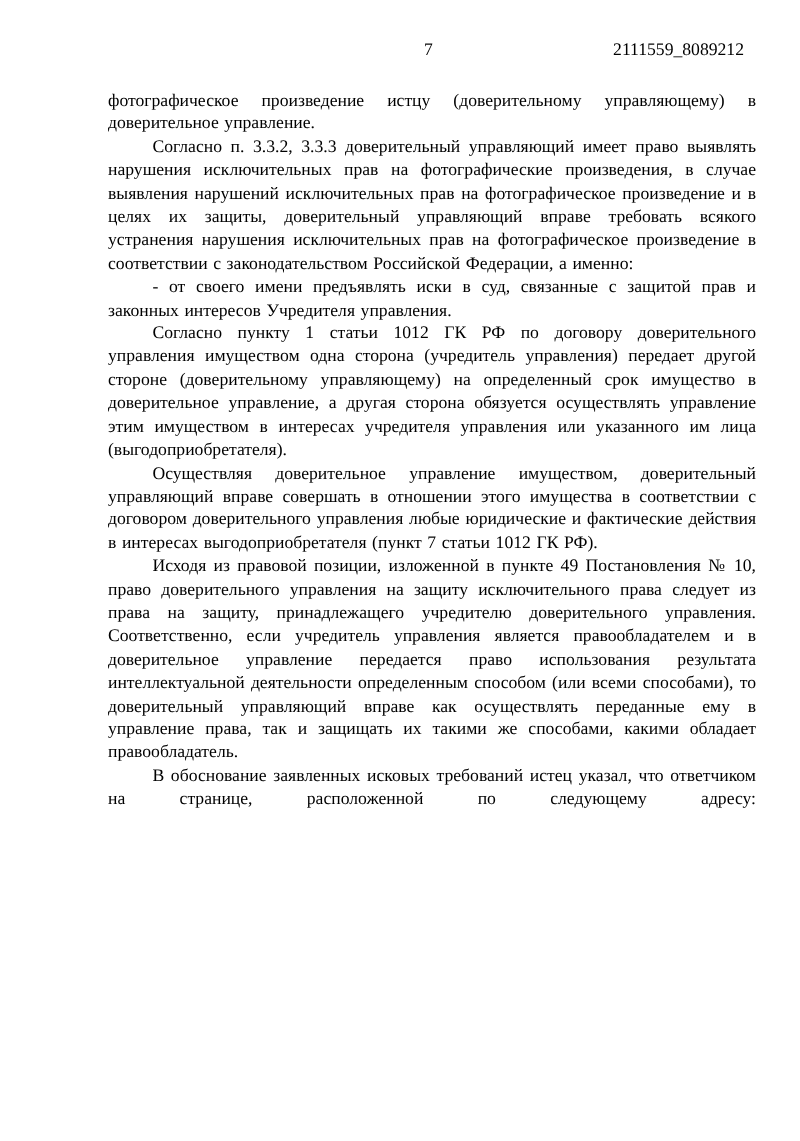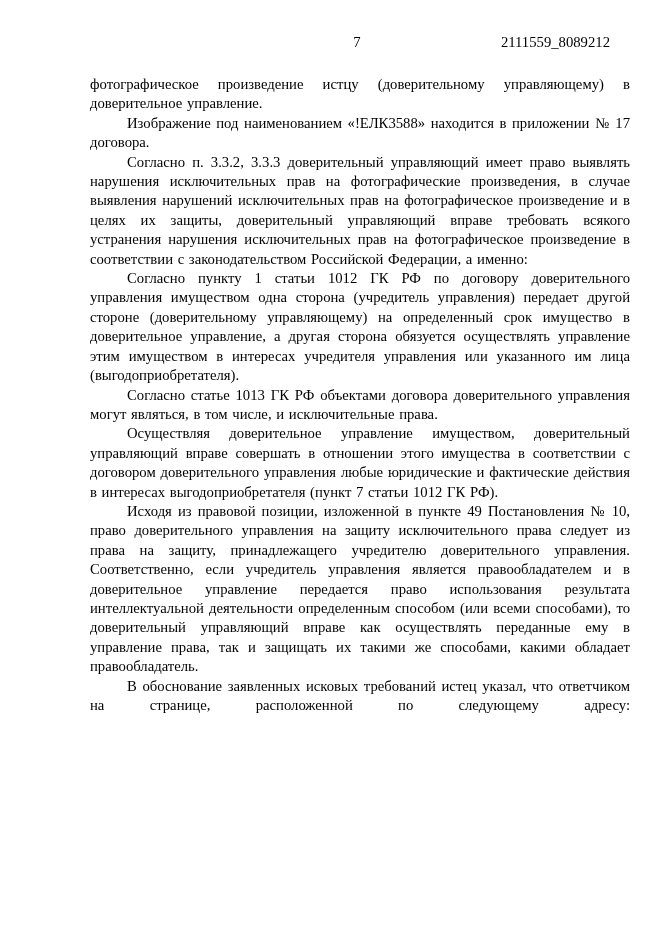--- a/index.html
+++ b/index.html
@@ -26,21 +26,21 @@
     line-height: 19px;
   }
   .page-number {
     position: absolute;
     left: 0;
     right: 0;
     text-align: center;
   }
   .case-number {
     position: absolute;
-    right: 14px;
+    right: 4px;
     top: 0;
     white-space: nowrap;
   }
   .doc-body {
     position: absolute;
     top: 75px;
     left: 90px;
     right: 37px;
   }
   .doc-body p.para {
@@ -62,21 +62,20 @@
 </head>
 <body>
 
 <div class="page">
   <div class="page-header">
     <span class="page-number">7</span>
     <span class="case-number">2111559_8089212</span>
   </div>
   <div class="doc-body" id="doc-body">
       <p class="para no-indent">фотографическое произведение истцу (доверительному управляющему) в доверительное управление.</p>
-      <p class="para">Изображение под наименованием «!ЕЛК3588» находится в приложении № 17 договора.</p>
       <p class="para">Согласно п. 3.3.2, 3.3.3 доверительный управляющий имеет право выявлять нарушения исключительных прав на фотографические произведения, в случае выявления нарушений исключительных прав на фотографическое произведение и в целях их защиты, доверительный управляющий вправе требовать всякого устранения нарушения исключительных прав на фотографическое произведение в соответствии с законодательством Российской Федерации, а именно:</p>
+      <p class="para">- от своего имени предъявлять иски в суд, связанные с защитой прав и законных интересов Учредителя управления.</p>
       <p class="para">Согласно пункту 1 статьи 1012 ГК РФ по договору доверительного управления имуществом одна сторона (учредитель управления) передает другой стороне (доверительному управляющему) на определенный срок имущество в доверительное управление, а другая сторона обязуется осуществлять управление этим имуществом в интересах учредителя управления или указанного им лица (выгодоприобретателя).</p>
-      <p class="para">Согласно статье 1013 ГК РФ объектами договора доверительного управления могут являться, в том числе, и исключительные права.</p>
       <p class="para">Осуществляя доверительное управление имуществом, доверительный управляющий вправе совершать в отношении этого имущества в соответствии с договором доверительного управления любые юридические и фактические действия в интересах выгодоприобретателя (пункт 7 статьи 1012 ГК РФ).</p>
       <p class="para">Исходя из правовой позиции, изложенной в пункте 49 Постановления № 10, право доверительного управления на защиту исключительного права следует из права на защиту, принадлежащего учредителю доверительного управления. Соответственно, если учредитель управления является правообладателем и в доверительное управление передается право использования результата интеллектуальной деятельности определенным способом (или всеми способами), то доверительный управляющий вправе как осуществлять переданные ему в управление права, так и защищать их такими же способами, какими обладает правообладатель.</p>
       <p class="para justify-last">В обоснование заявленных исковых требований истец указал, что ответчиком на странице, расположенной по следующему адресу:</p>
     </div>
 </div>
 
 </body></html>

